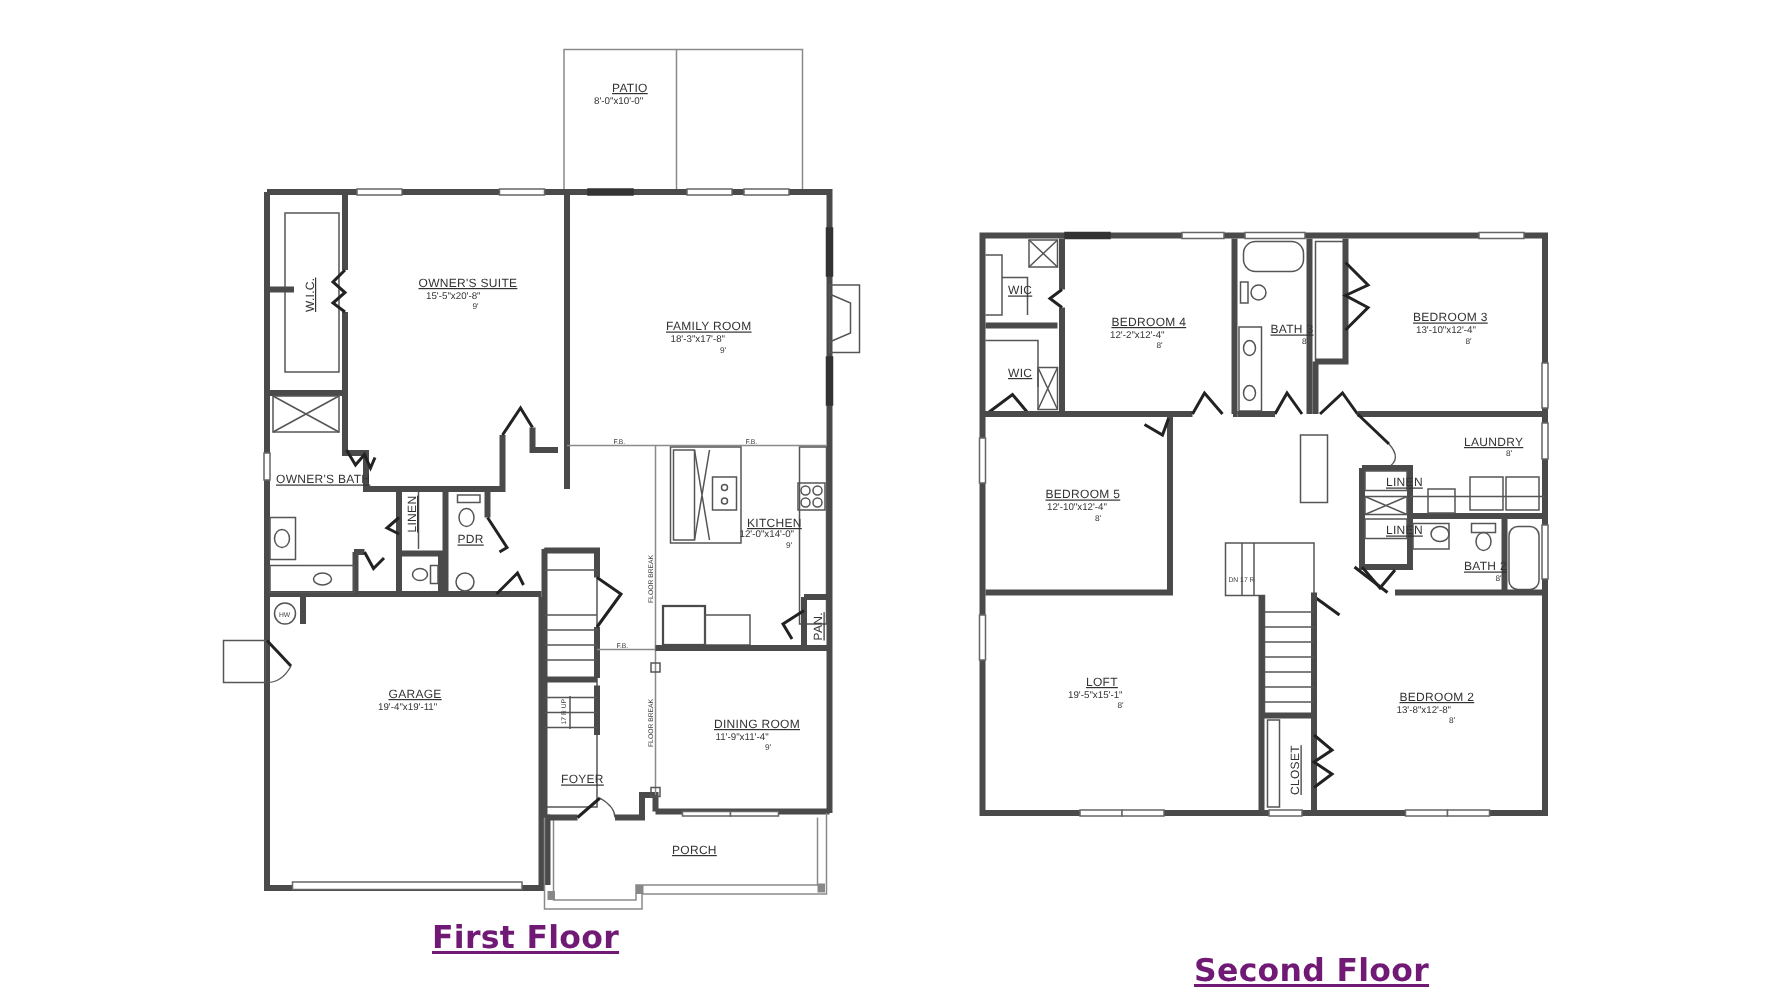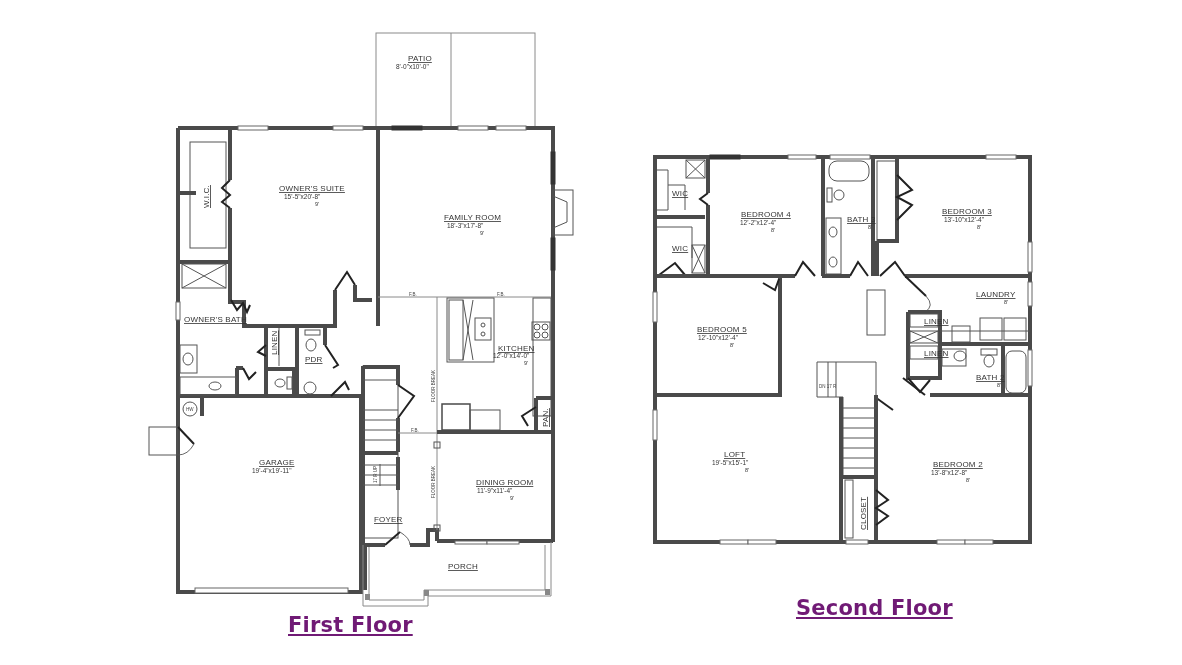--- a/index.html
+++ b/index.html
@@ -364,13 +364,13 @@
       <text x="745" y="472" class="room-ht">8'</text>
 
       <text x="933" y="467" class="room-name">BEDROOM 2</text>
       <text x="931" y="475" class="room-dim">13'-8"x12'-8"</text>
       <text x="966" y="482" class="room-ht">8'</text>
     </g>
   </g>
 </svg>
 
 <div class="floor-label" style="left:288px; top:613px;">First Floor</div>
-<div class="floor-label" style="left:796px; top:596px;">Second Floor</div>
+<div class="floor-label" style="left:796px; top:635px;">Second Floor</div>
 
 </body></html>

